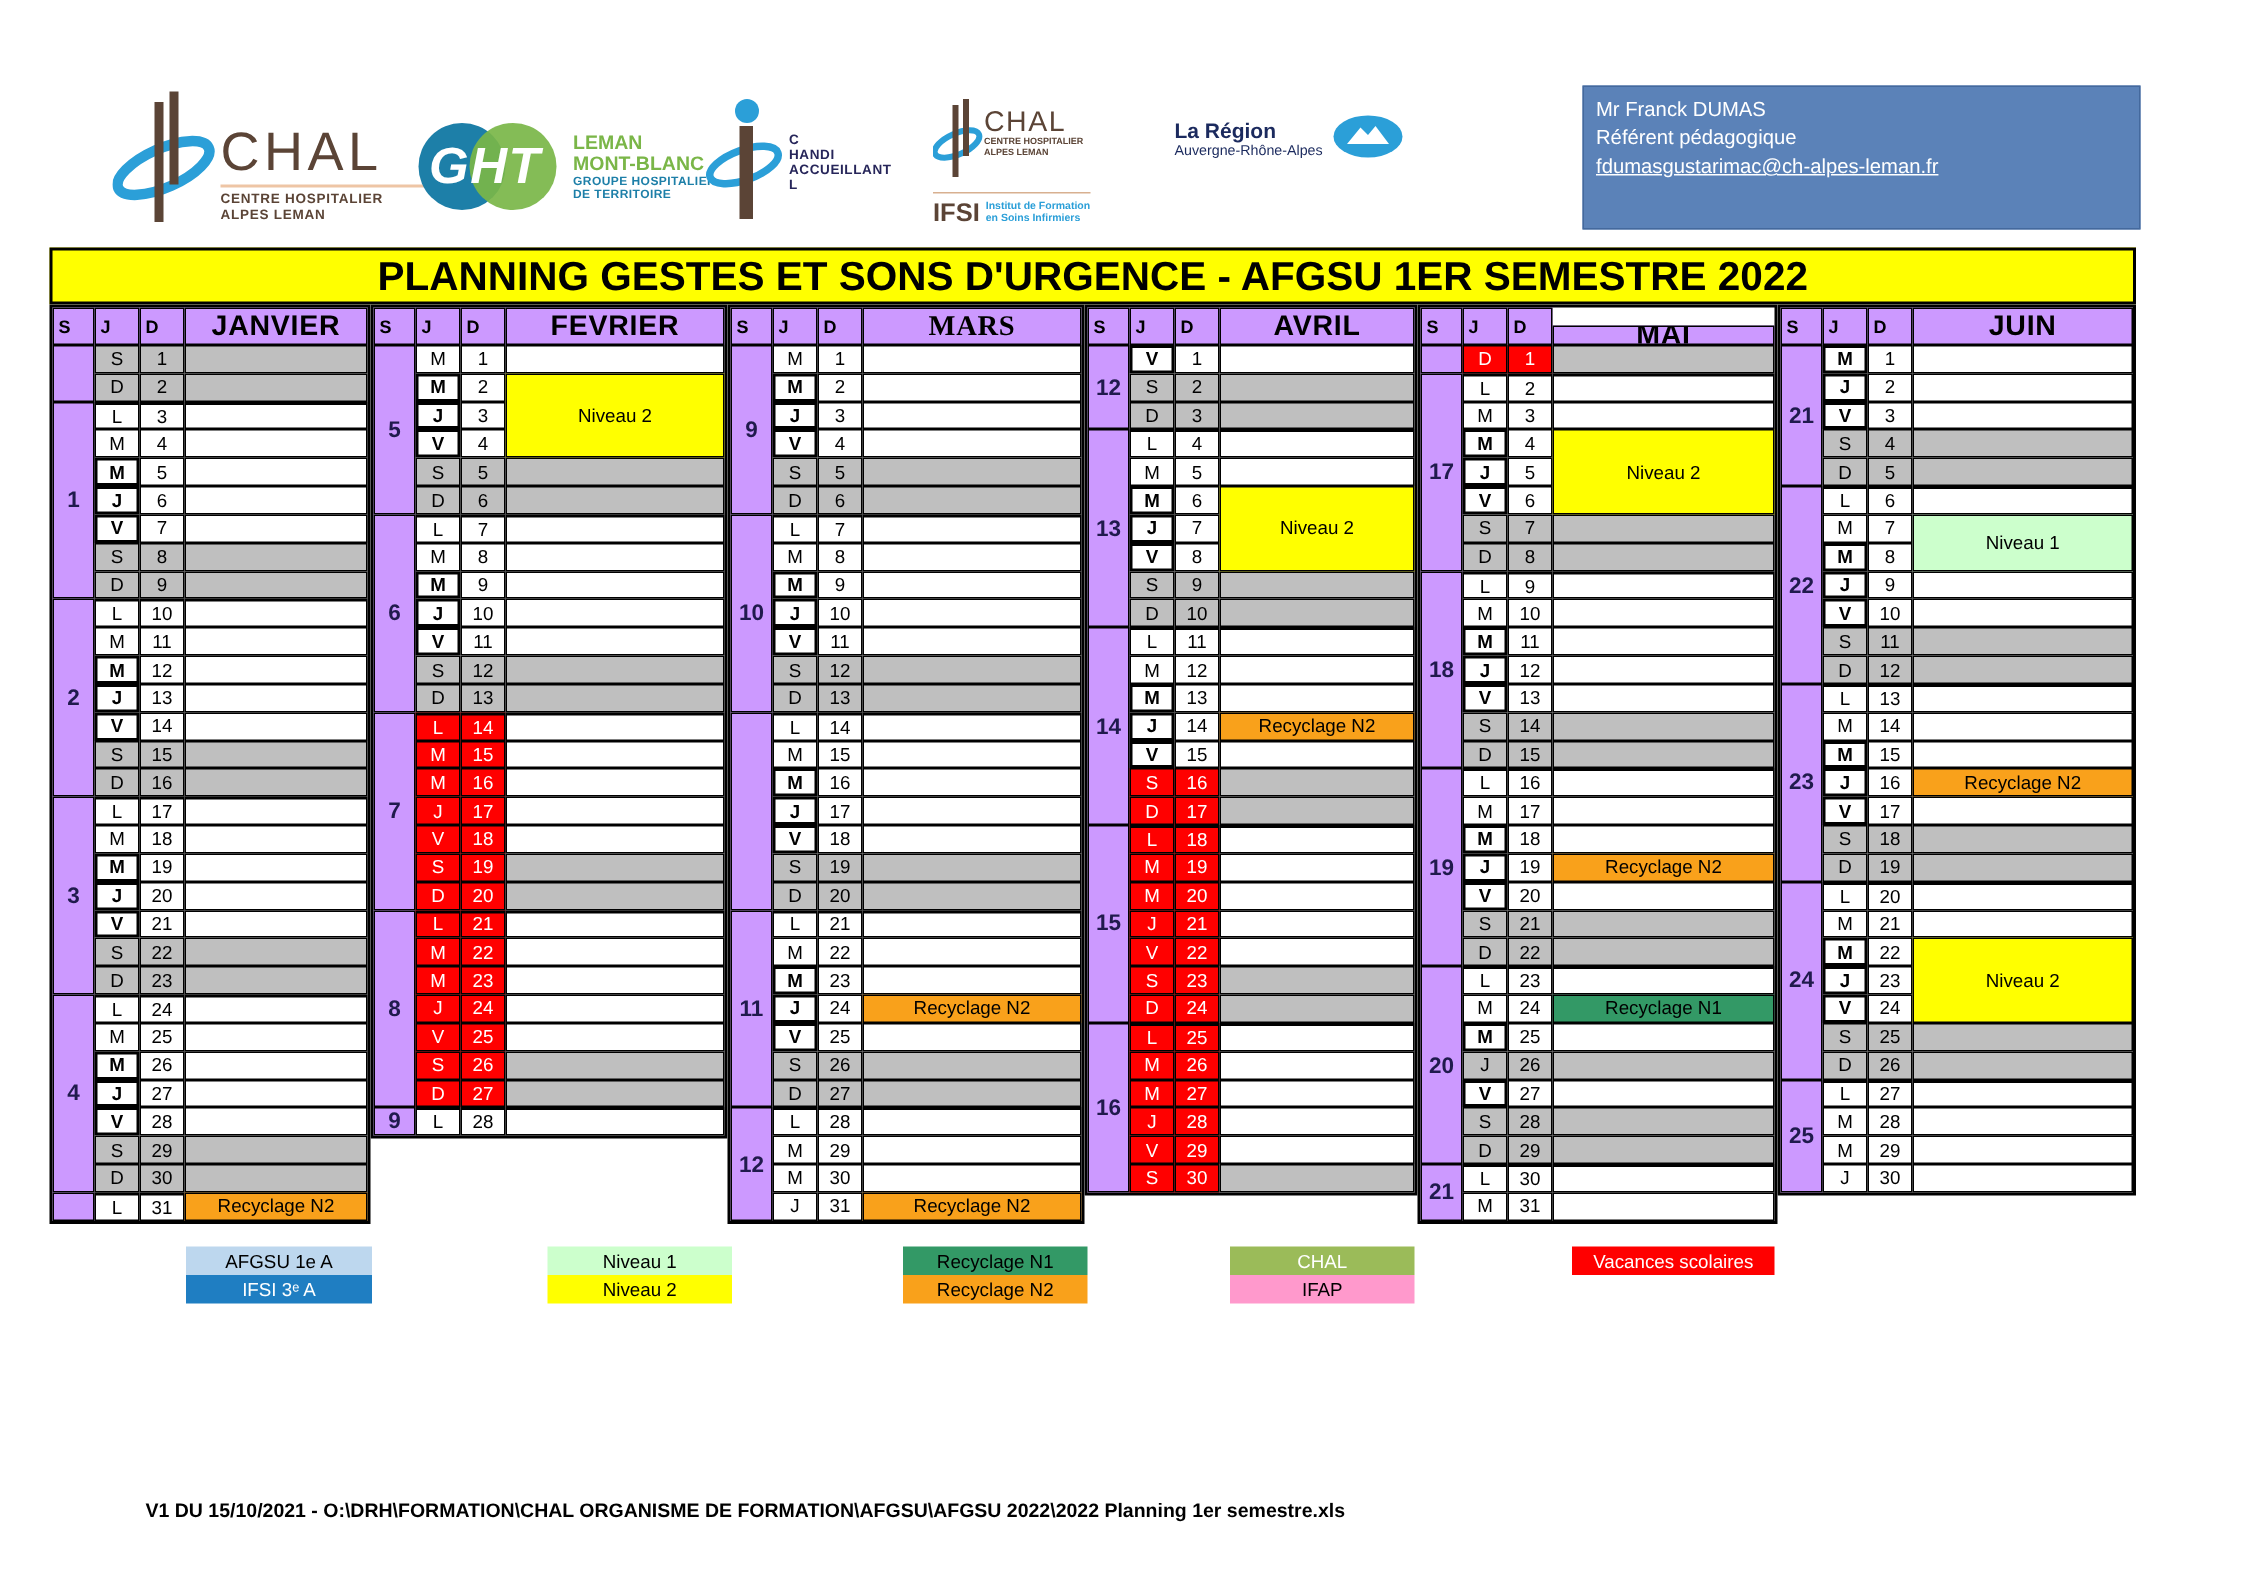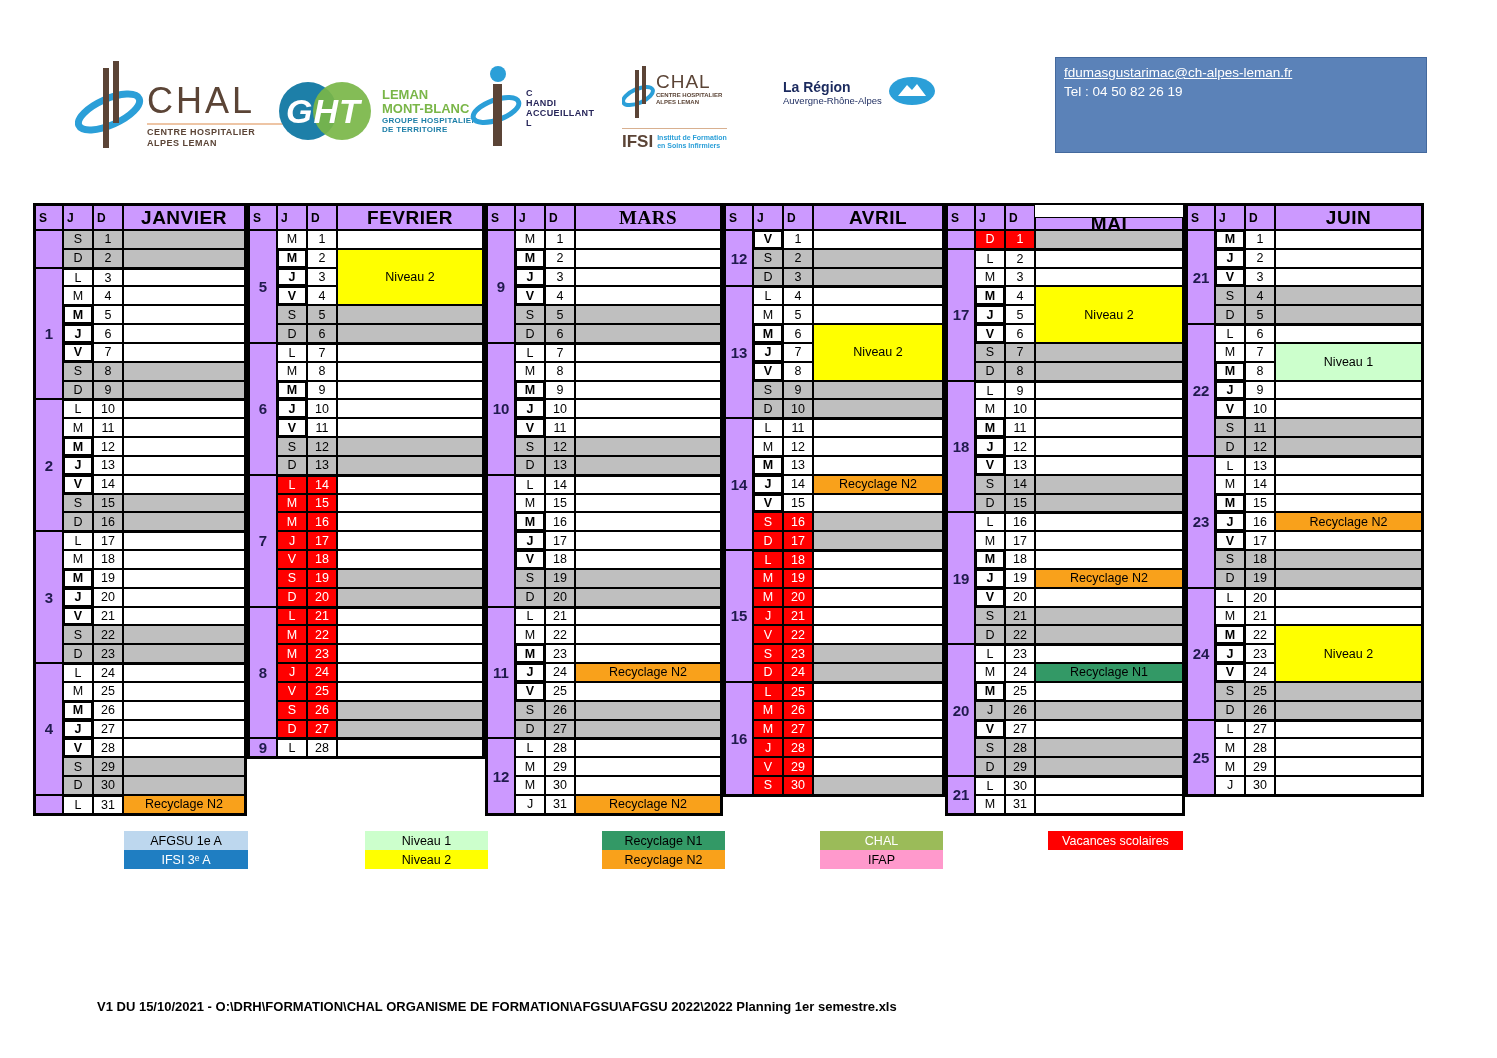--- a/index.html
+++ b/index.html
@@ -151,24 +151,26 @@
         <div class="region-l2">Auvergne-Rhône-Alpes</div>
       </div>
       <svg width="48" height="30" style="margin-left:6px;margin-top:-4px;">
         <ellipse cx="24" cy="15" rx="23" ry="14" fill="#2b9fd8"></ellipse>
         <path d="M10 20 L19 9 L24 14 L29 8 L38 20 Z" fill="#ffffff"></path>
       </svg>
     </div>
   </div>
 
   <div class="contact">
+    <div>Mr Franck DUMAS</div>
+    <div>Référent pédagogique</div>
     <div><a href="#">fdumasgustarimac@ch-alpes-leman.fr</a></div>
-    <div>Tel : 04 50 82 26 19</div>
   </div>
 
+  <div class="title">PLANNING GESTES ET SONS D'URGENCE - AFGSU 1ER SEMESTRE 2022</div>
 
   <div id="calendar">
       <div class="month" style="left: 33px; width: 214px; grid-template-rows: 25px repeat(31, 18.84px);">
         <div class="c hdr colhdr" style="grid-area: 1 / 1;">S</div>
         <div class="c hdr colhdr" style="grid-area: 1 / 2;">J</div>
         <div class="c hdr colhdr" style="grid-area: 1 / 3;">D</div>
         <div class="c hdr mname" style="grid-area: 1 / 4;">JANVIER</div>
         <div class="c wk" style="grid-area: 2 / 1 / span 2;"></div>
         <div class="c wk" style="grid-area: 4 / 1 / span 7;">1</div>
         <div class="c wk" style="grid-area: 11 / 1 / span 7;">2</div>

